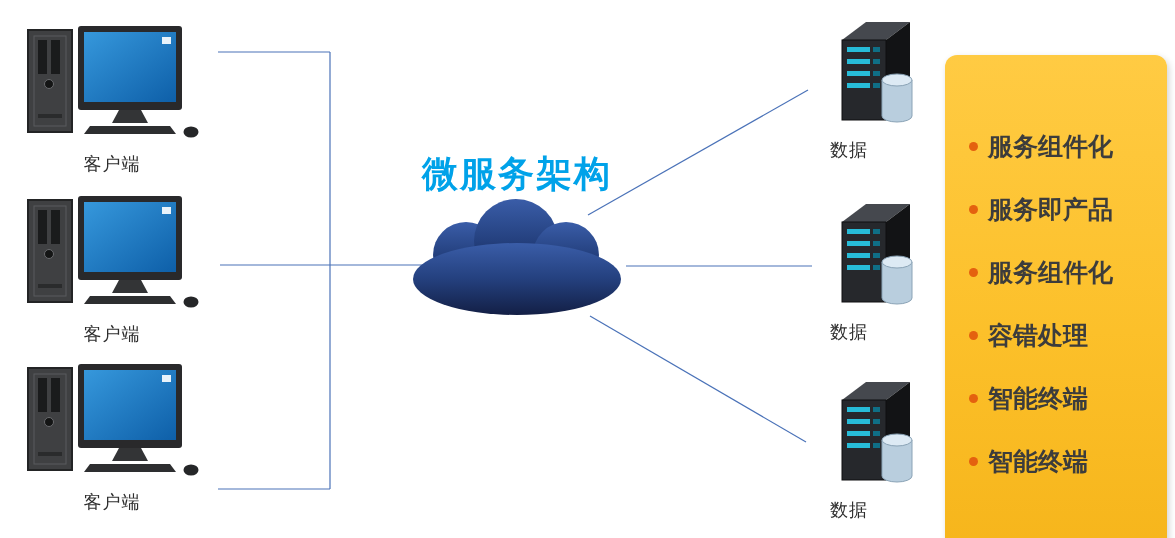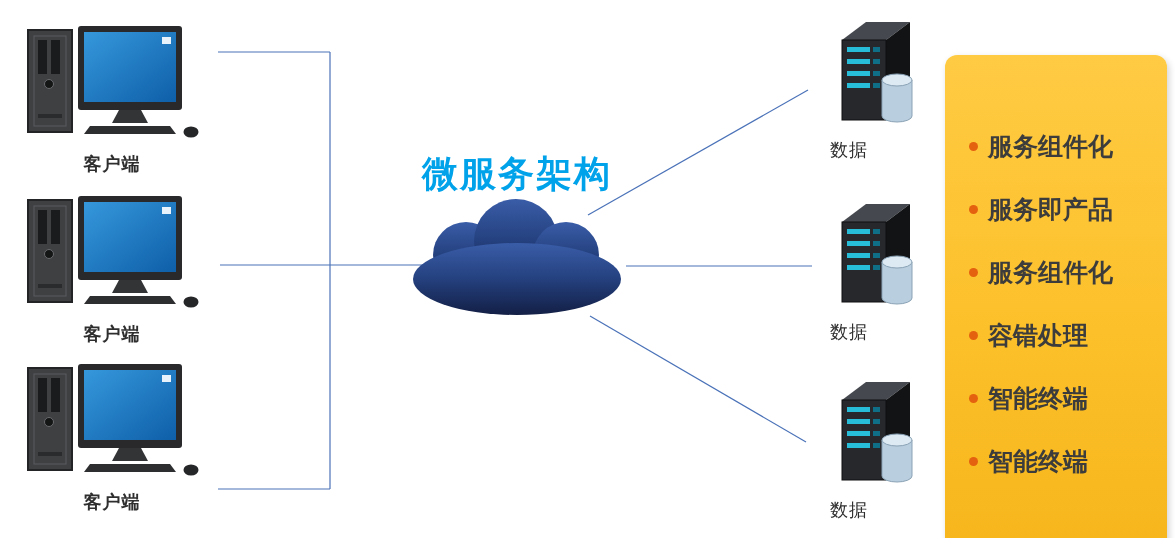--- a/index.html
+++ b/index.html
@@ -4,21 +4,21 @@
 <style>
   html,body{margin:0;padding:0;background:#fff;}
   #stage{
     position:relative;
     width:1175px;height:538px;
     background:#ffffff;
     font-family:"Liberation Sans","DejaVu Sans",sans-serif;
     overflow:hidden;
   }
   #connectors{position:absolute;left:0;top:0;width:1175px;height:538px;}
-  .client{position:absolute;left:22px;width:180px;font-weight:bold;}
+  .client{position:absolute;left:22px;width:180px;}
   .client svg{display:block;width:180px;height:118px;}
   .client-label{
     width:120px;margin:8px 0 0 30px;text-align:center;
     font-size:18px;color:#2e2e2e;letter-spacing:1px;
   }
   .server{position:absolute;left:830px;width:92px;}
   .server svg{display:block;width:92px;height:115px;}
   .server-label{
     width:92px;margin-top:7px;
     font-size:18px;color:#2e2e2e;letter-spacing:1px;

